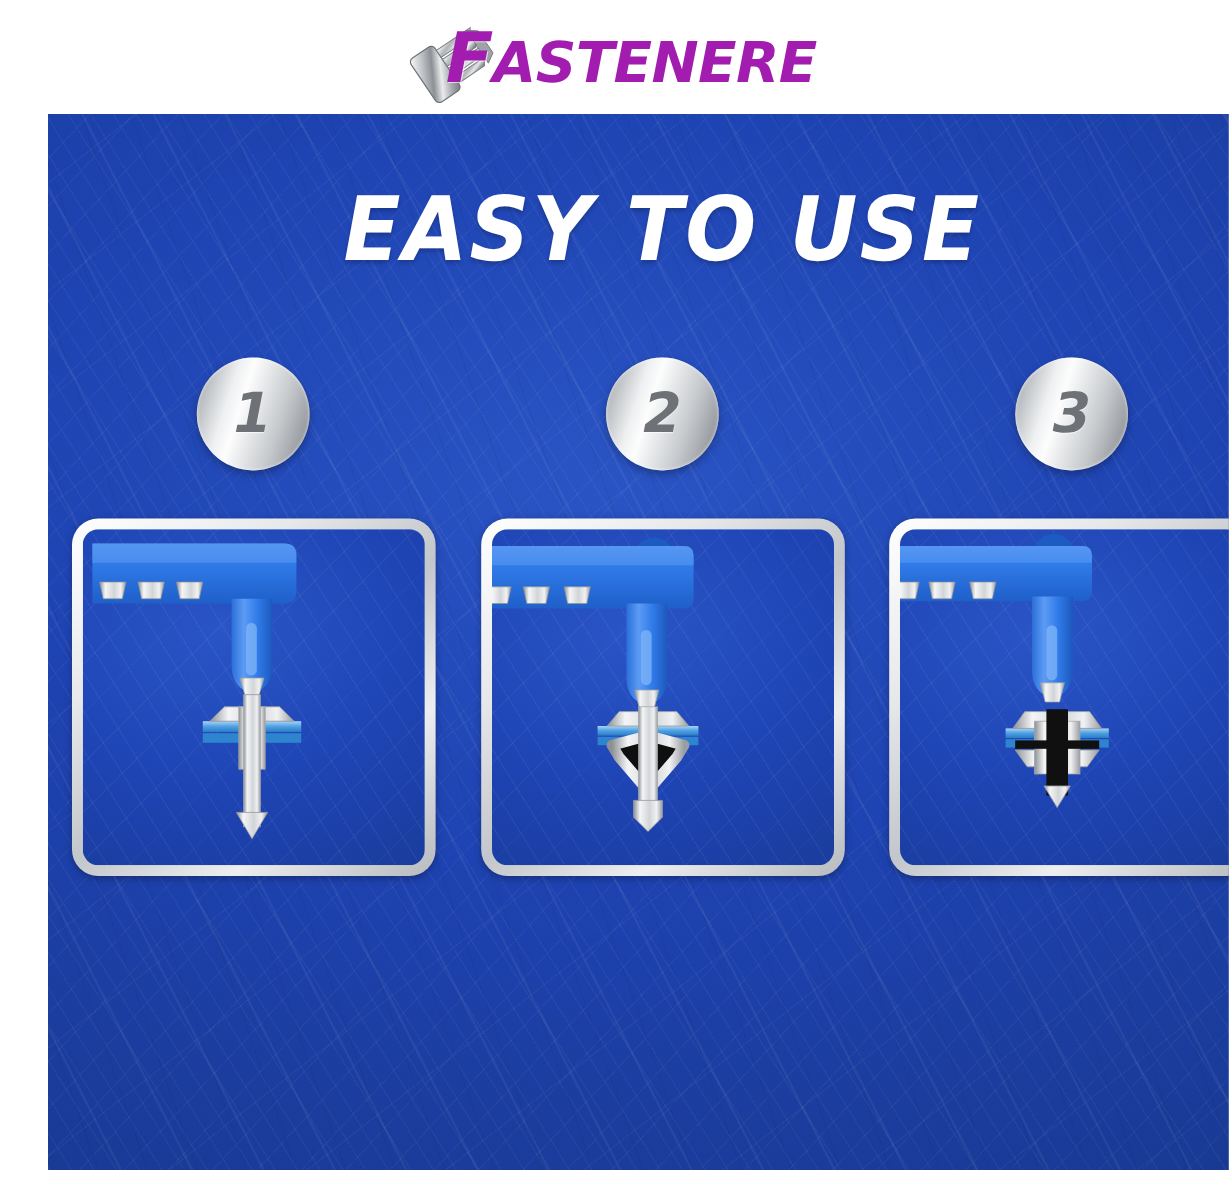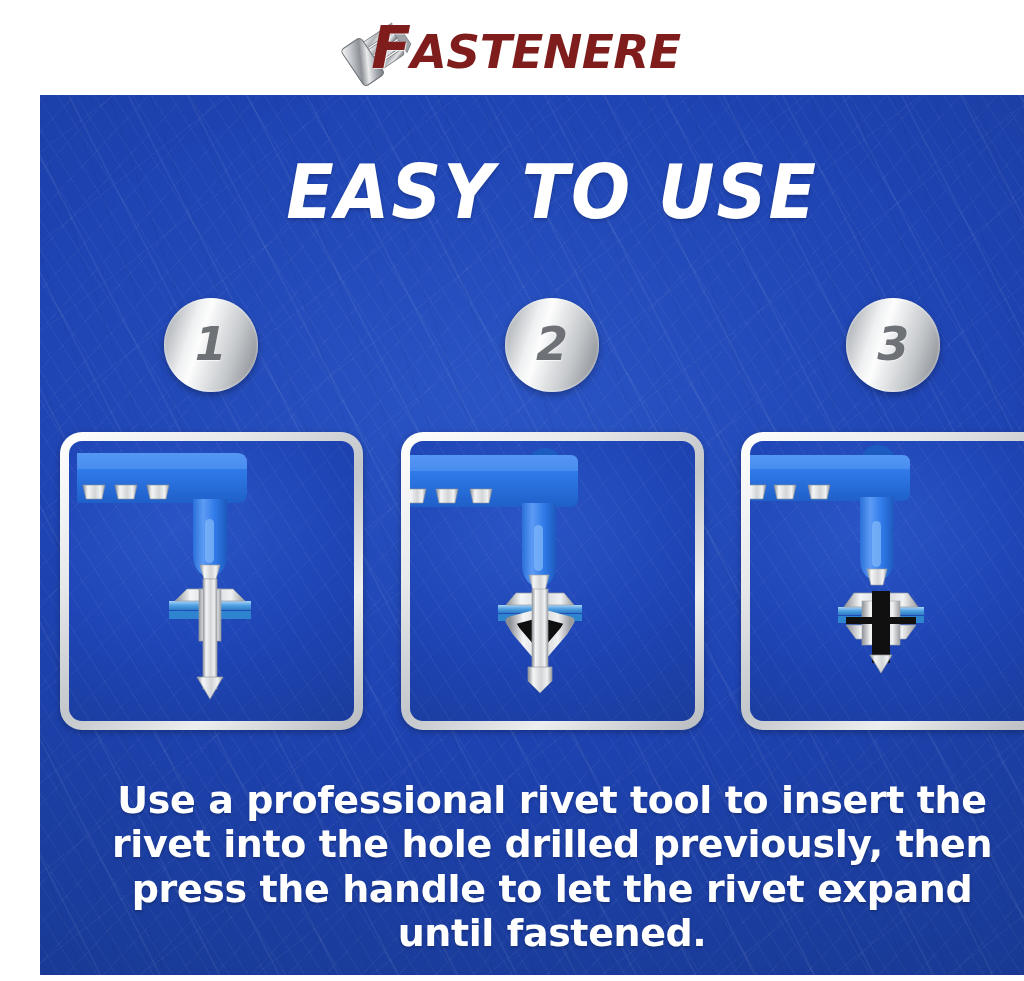--- a/index.html
+++ b/index.html
@@ -18,21 +18,21 @@
     background:#ffffff;
     display:flex; align-items:center; justify-content:center;
   }
   .logo{ position:relative; display:flex; align-items:center; height:72px; }
   .logo-screw{ position:absolute; left:-2px; top:-2px; width:92px; height:76px; }
   .logo-text{
     position:relative; z-index:3;
     font-family:"DejaVu Sans", sans-serif;
     font-weight:700; font-style:italic;
     font-size:47px; letter-spacing:-0.5px;
-    color:#7f1d1d; line-height:1;
+    color:#a21caf; line-height:1;
     padding-left:28px;
     text-shadow:1px 1px 0 rgba(255,255,255,.65);
   }
   .logo-text .cap{ font-size:58px; }
 
   
   .body-panel{
     position:absolute; left:0; top:95px; width:1024px; height:880px;
     background:
       repeating-linear-gradient(58deg, rgba(255,255,255,.045) 0 1px, rgba(255,255,255,0) 1px 16px),
@@ -359,19 +359,18 @@
             <rect x="122" y="150" width="18" height="72" fill="#101010"></rect>
             <rect x="96" y="176" width="70" height="7" fill="#101010"></rect>
 
             <path d="M120 214 h22 l-11 18 z" fill="url(#steel3)" stroke="#9a9da1" stroke-width=".7"></path>
           </svg>
         </div>
       </div>
 
     </div>
 
-    <div class="caption">Use a professional rivet tool to insert the rivet into the hole drilled previously, then  press the handle to let the rivet expand until fastened.</div>
 
   </div>
 
   <div class="footer-strip"></div>
 
 </div>
 
 </body></html>

